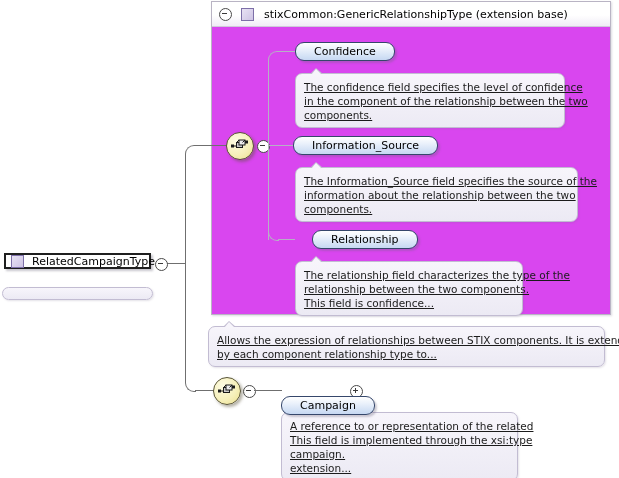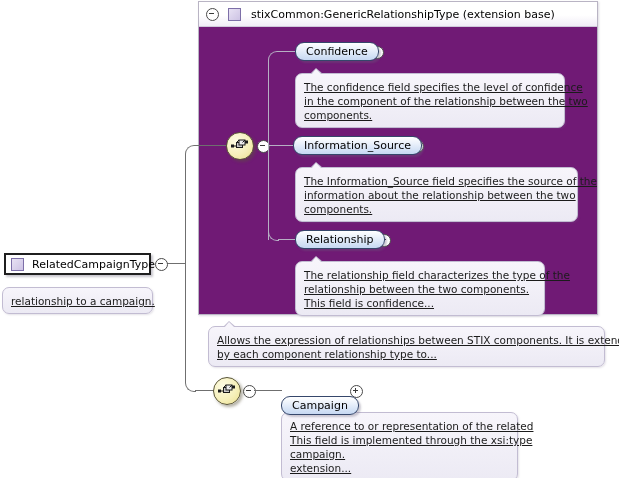--- a/index.html
+++ b/index.html
@@ -13,25 +13,25 @@
     position: relative;
     overflow: hidden;
     font-family: "DejaVu Sans", "Liberation Sans", sans-serif;
     font-size: 11px;
     color: #000000;
   }
 
   
   #ext-panel {
     position: absolute;
-    left: 198px;
+    left: 211px;
     top: 1px;
     width: 400px;
     height: 314px;
-    background: #701a75;
+    background: #d946ef;
     border: 1px solid #b9b4c4;
     box-sizing: border-box;
     box-shadow: 1px 1px 2px rgba(120,110,140,0.25);
   }
   #ext-panel-header {
     position: absolute;
     left: 0;
     top: 0;
     width: 100%;
     height: 25px;
@@ -87,21 +87,21 @@
     background: linear-gradient(135deg, #e8e2f4 0%, #cdc3e4 100%);
     flex: 0 0 auto;
   }
 
   
   #root-type-box {
     position: absolute;
     left: 4px;
     top: 253px;
     width: 147px;
-    height: 22px;
+    height: 16px;
     box-sizing: border-box;
     background: #ffffff;
     border: 2px solid #1f1f1f;
     display: flex;
     align-items: center;
     padding-left: 5px;
     box-shadow: 2px 2px 2px rgba(100,95,115,0.35);
     z-index: 4;
   }
   #root-type-label {
@@ -162,21 +162,21 @@
   .elem {
     position: absolute;
     height: 19px;
     box-sizing: border-box;
     border: 1px solid #35476b;
     border-radius: 9px;
     background: linear-gradient(to bottom, #ffffff 0%, #eaf1fb 38%, #c6d8f2 100%);
     display: flex;
     align-items: center;
     justify-content: center;
-    padding: 0 10px;
+    padding: 0 18px;
     font-size: 11px;
     color: #000;
     box-shadow: 2px 2px 2px rgba(105,100,125,0.33);
     z-index: 3;
   }
 
   
   .seq {
     position: absolute;
     width: 26px;
@@ -262,46 +262,45 @@
 </div>
 <span class="toggle plus" style="position:absolute; left:411px; top:140px;"></span>
 
 <div class="annot" style="left:295px; top:167px; width:283px;">
   <span class="ptr"></span>
   <span class="line">The Information_Source field specifies the source of the</span>
   <span class="line">information about the relationship between the two</span>
   <span class="line">components.</span>
 </div>
 
-<div class="elem" style="left:295px; top:230px;">
+<div class="elem" style="left:312px; top:230px;">
   <span>Relationship</span>
 </div>
 <span class="toggle plus" style="position:absolute; left:378px; top:234px;"></span>
 
-<div class="annot" style="left:295px; top:261px; width:250px;">
+<div class="annot" style="left:295px; top:261px; width:228px;">
   <span class="ptr"></span>
   <span class="line">The relationship field characterizes the type of the</span>
   <span class="line">relationship between the two components.</span>
   <span class="line">This field is confidence...</span>
 </div>
 
 <div class="annot" style="left:208px; top:326px; width:397px;">
   <span class="ptr"></span>
   <span class="line">Allows the expression of relationships between STIX components. It is extended</span>
   <span class="line">by each component relationship type to...</span>
 </div>
 
 <div id="root-type-box">
   <span class="type-square"></span>
   <span id="root-type-label">RelatedCampaignType</span>
 </div>
 <span class="toggle" style="position:absolute; left:155px; top:258px; z-index:4;"></span>
 
 <div id="root-annot" class="annot" style="left:2px; top:287px; width:151px;">
-  <span class="line">relationship to a campaign.</span>
 </div>
 
 <div class="hline" style="left:166px; top:263px; width:19px;"></div>
 
 <div class="vline" style="left:185px; top:154px; height:227px;"></div>
 
 <div class="elbow tl" style="left:185px; top:145px; width:10px; height:10px;"></div>
 <div class="hline" style="left:195px; top:145px; width:12px;"></div>
 
 <div class="elbow bl" style="left:185px; top:381px; width:10px; height:10px;"></div>

